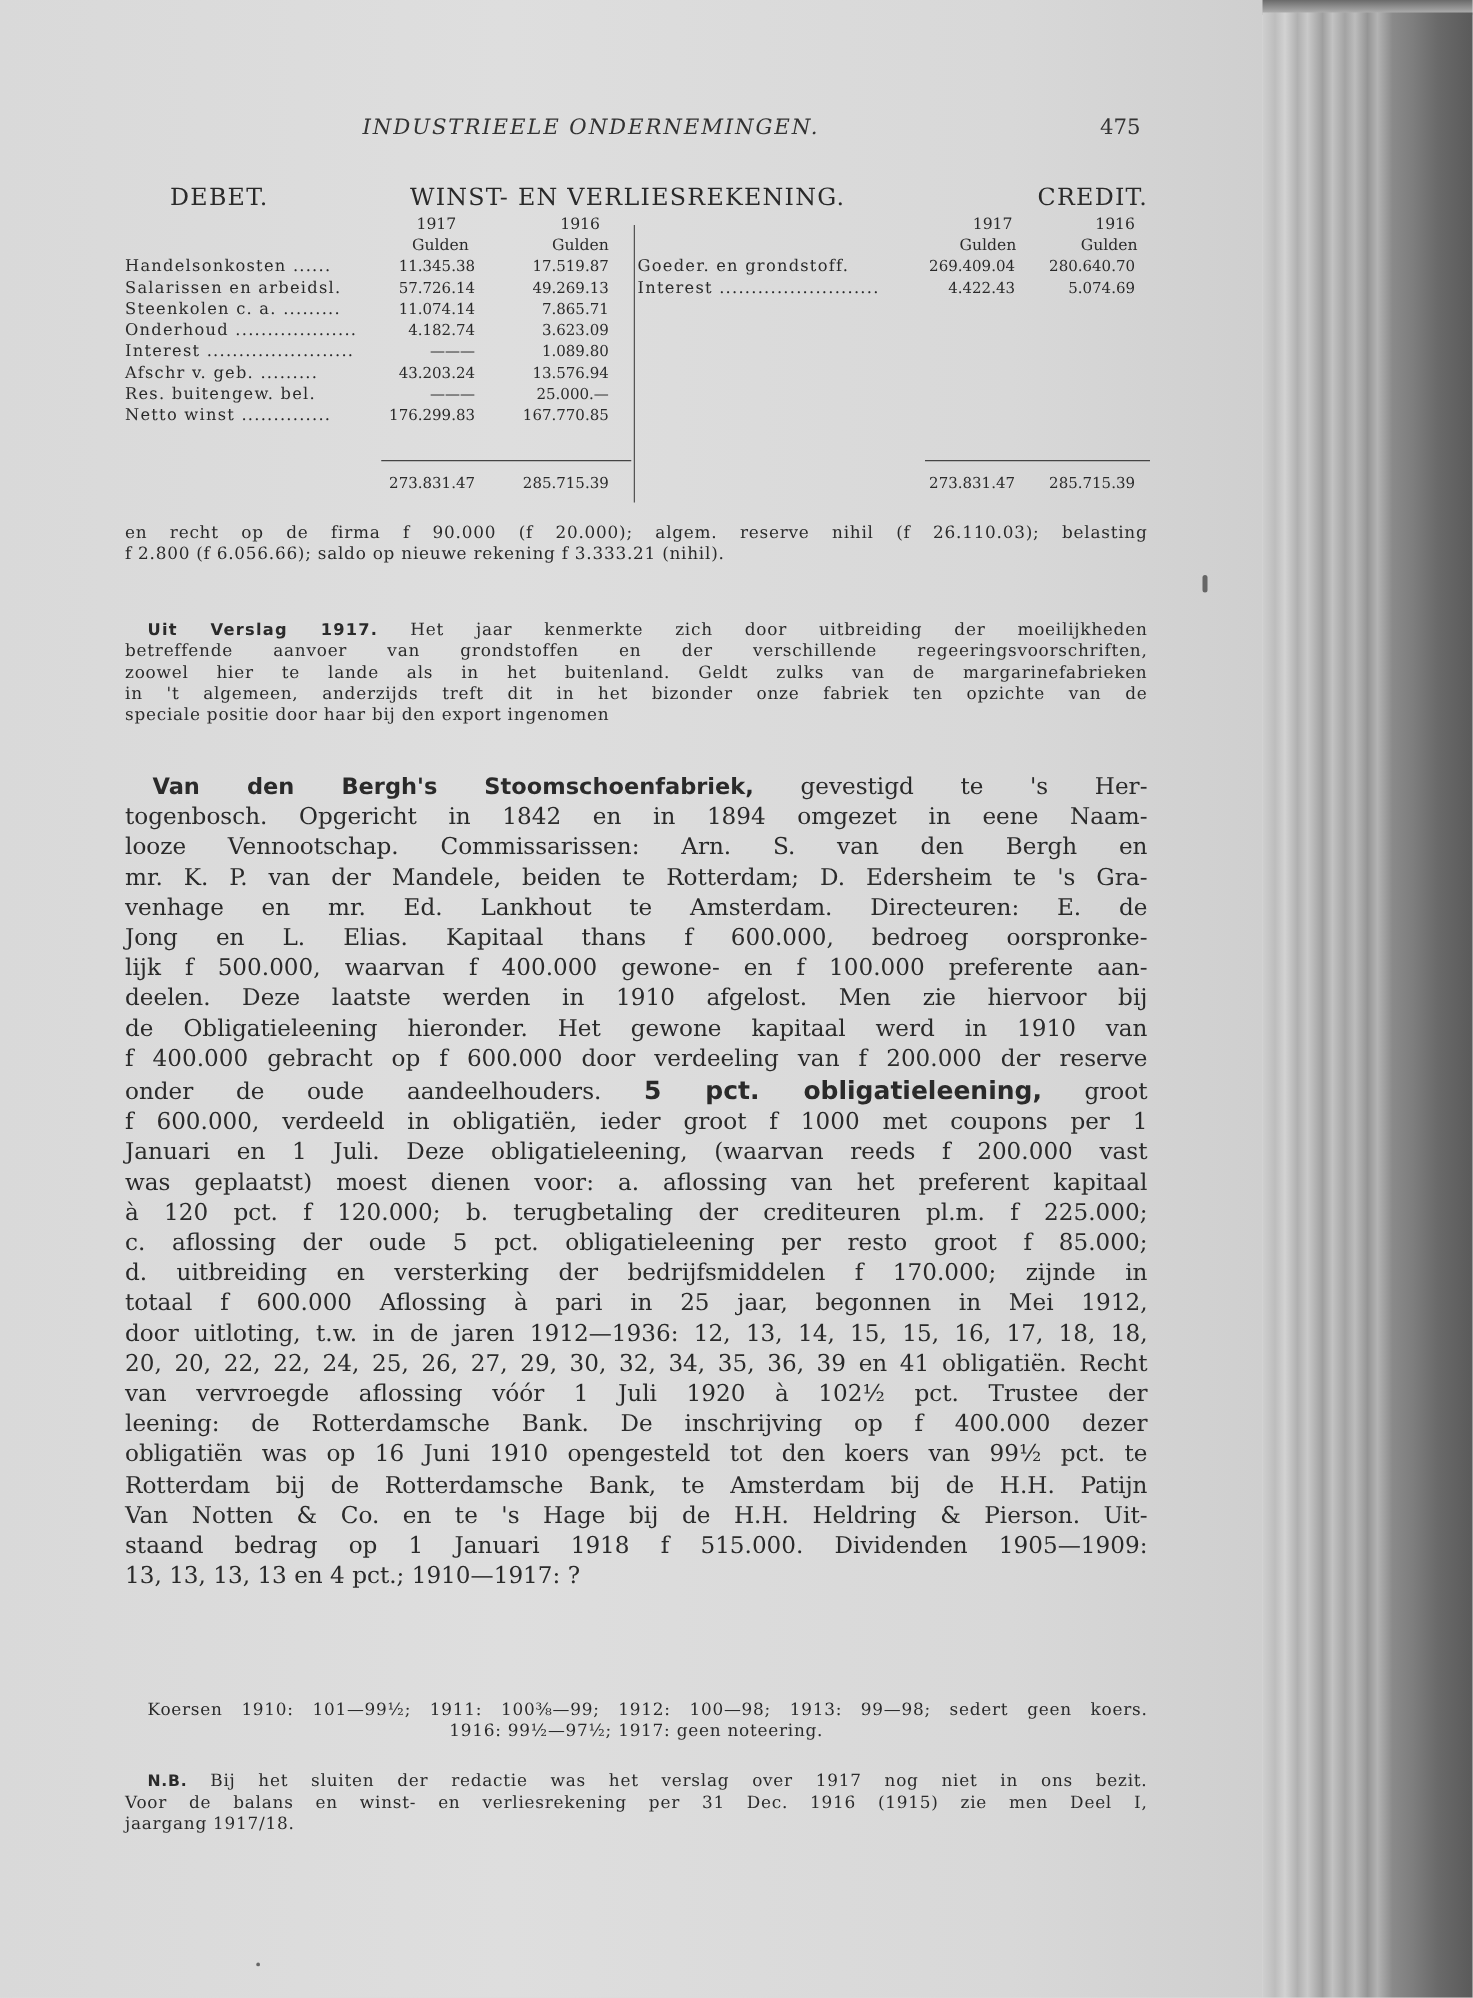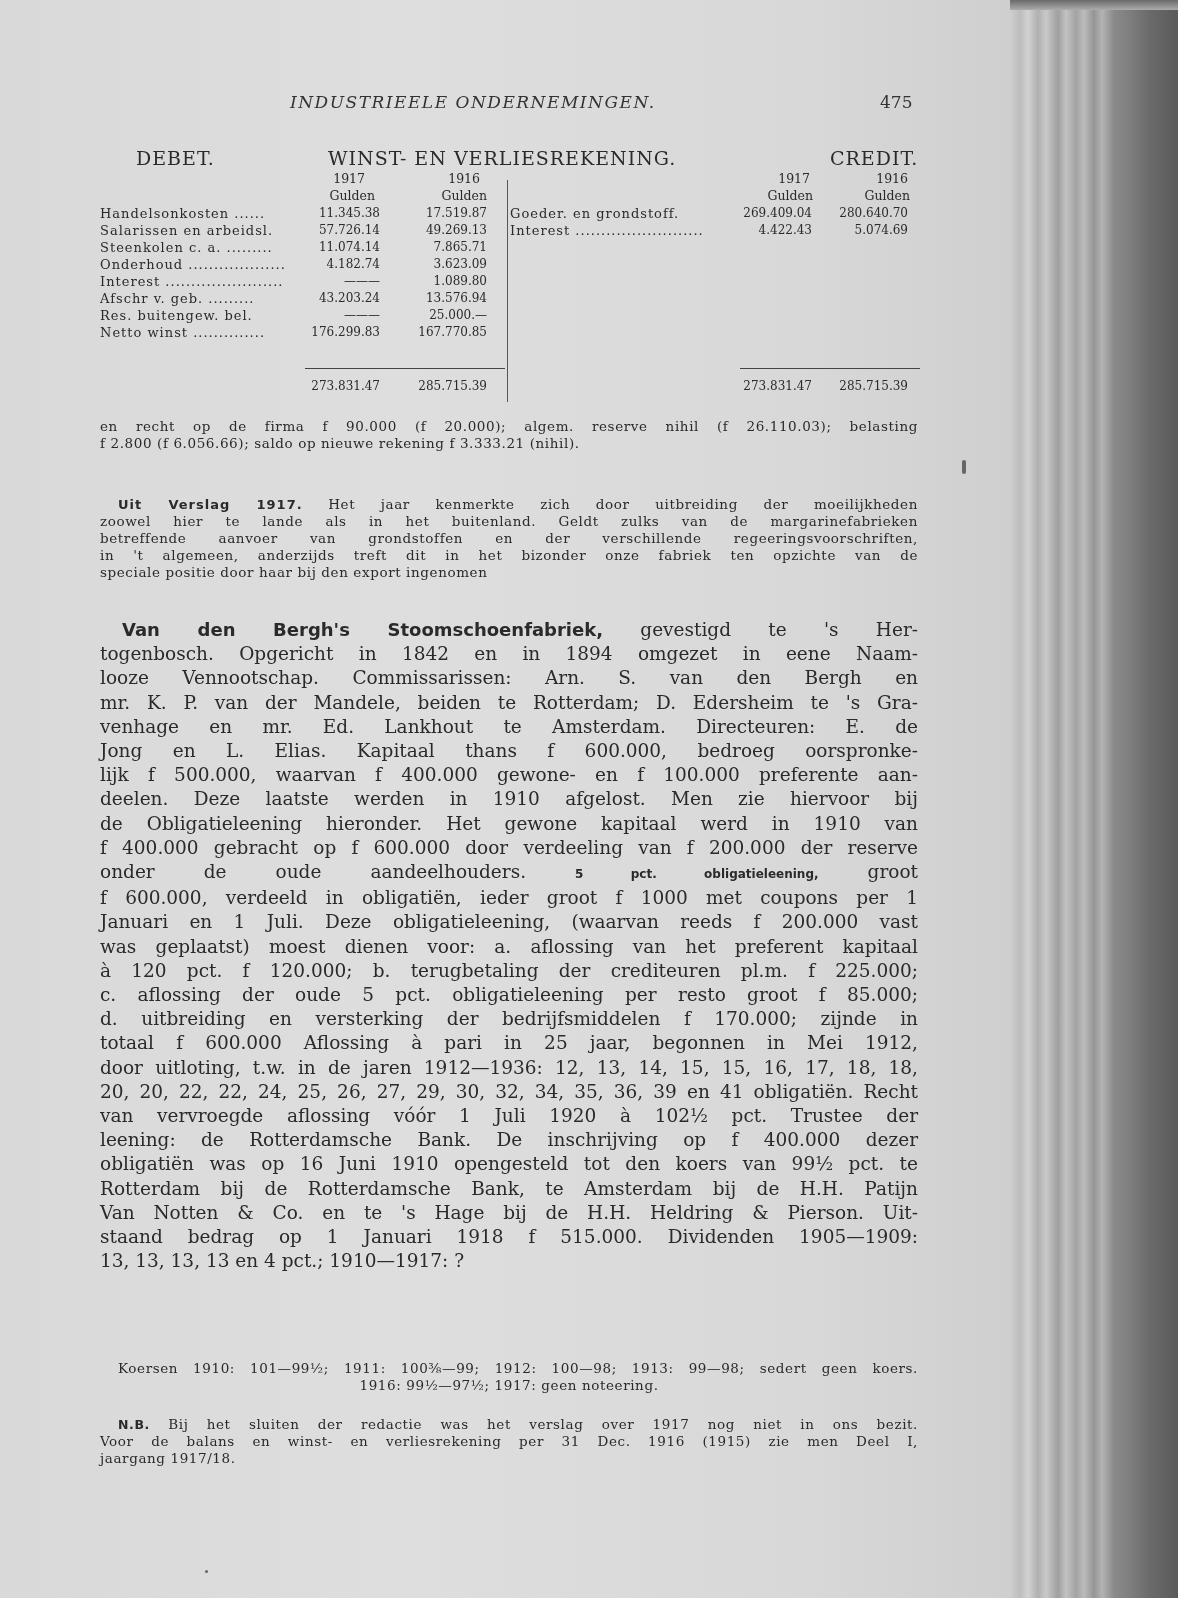--- a/index.html
+++ b/index.html
@@ -138,43 +138,43 @@
   <div class="para small" style="top:418px;">
     <span class="line">en recht op de firma f 90.000 (f 20.000); algem. reserve nihil (f 26.110.03); belasting</span>
     <span class="line last">f 2.800 (f 6.056.66); saldo op nieuwe rekening f 3.333.21 (nihil).</span>
   </div>
 
   <div class="para small" style="top:496px;">
     <span class="line" style="padding-left:18px;">
       <span class="sans-bold" style="font-size:13px;letter-spacing:1px;">Uit Verslag 1917.</span>
       <span>Het jaar kenmerkte zich door uitbreiding der moeilijkheden</span>
     </span>
+    <span class="line">betreffende aanvoer van grondstoffen en der verschillende regeeringsvoorschriften,</span>
     <span class="line">zoowel hier te lande als in het buitenland. Geldt zulks van de margarinefabrieken</span>
-    <span class="line">betreffende aanvoer van grondstoffen en der verschillende regeeringsvoorschriften,</span>
     <span class="line">in 't algemeen, anderzijds treft dit in het bizonder onze fabriek ten opzichte van de</span>
     <span class="line last">speciale positie door haar bij den export ingenomen</span>
   </div>
 
   <div class="para big" style="top:618px;">
     <span class="line" style="padding-left:22px;">
       <span class="sans-bold" style="font-size:18px;">Van den Bergh's Stoomschoenfabriek,</span>
       <span>gevestigd te 's Her-</span>
     </span>
     <span class="line">togenbosch. Opgericht in 1842 en in 1894 omgezet in eene Naam-</span>
     <span class="line">looze Vennootschap. Commissarissen: Arn. S. van den Bergh en</span>
     <span class="line">mr. K. P. van der Mandele, beiden te Rotterdam; D. Edersheim te 's Gra-</span>
     <span class="line">venhage en mr. Ed. Lankhout te Amsterdam. Directeuren: E. de</span>
     <span class="line">Jong en L. Elias. Kapitaal thans f 600.000, bedroeg oorspronke-</span>
     <span class="line">lijk f 500.000, waarvan f 400.000 gewone- en f 100.000 preferente aan-</span>
     <span class="line">deelen. Deze laatste werden in 1910 afgelost. Men zie hiervoor bij</span>
     <span class="line">de Obligatieleening hieronder. Het gewone kapitaal werd in 1910 van</span>
     <span class="line">f 400.000 gebracht op f 600.000 door verdeeling van f 200.000 der reserve</span>
     <span class="line">
       <span>onder de oude aandeelhouders.</span>
-      <span class="sans-bold" style="font-size:12px;">5 pct. obligatieleening,</span>
+      <span class="sans-bold" style="font-size:20px;">5 pct. obligatieleening,</span>
       <span>groot</span>
     </span>
     <span class="line">f 600.000, verdeeld in obligatiën, ieder groot f 1000 met coupons per 1</span>
     <span class="line">Januari en 1 Juli. Deze obligatieleening, (waarvan reeds f 200.000 vast</span>
     <span class="line">was geplaatst) moest dienen voor: a. aflossing van het preferent kapitaal</span>
     <span class="line">à 120 pct. f 120.000; b. terugbetaling der crediteuren pl.m. f 225.000;</span>
     <span class="line">c. aflossing der oude 5 pct. obligatieleening per resto groot f 85.000;</span>
     <span class="line">d. uitbreiding en versterking der bedrijfsmiddelen f 170.000; zijnde in</span>
     <span class="line">totaal f 600.000 Aflossing à pari in 25 jaar, begonnen in Mei 1912,</span>
     <span class="line">door uitloting, t.w. in de jaren 1912—1936: 12, 13, 14, 15, 15, 16, 17, 18, 18,</span>

